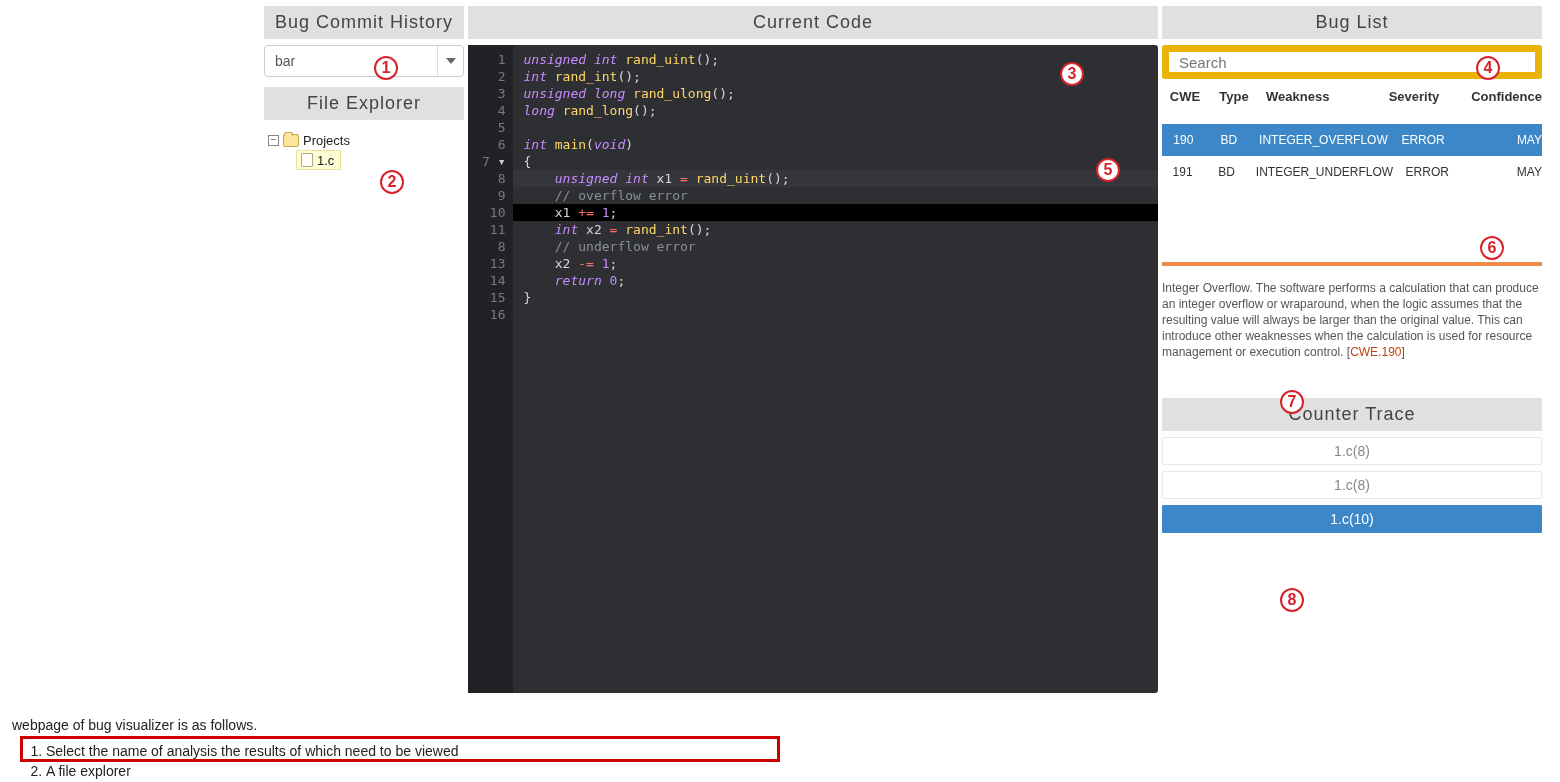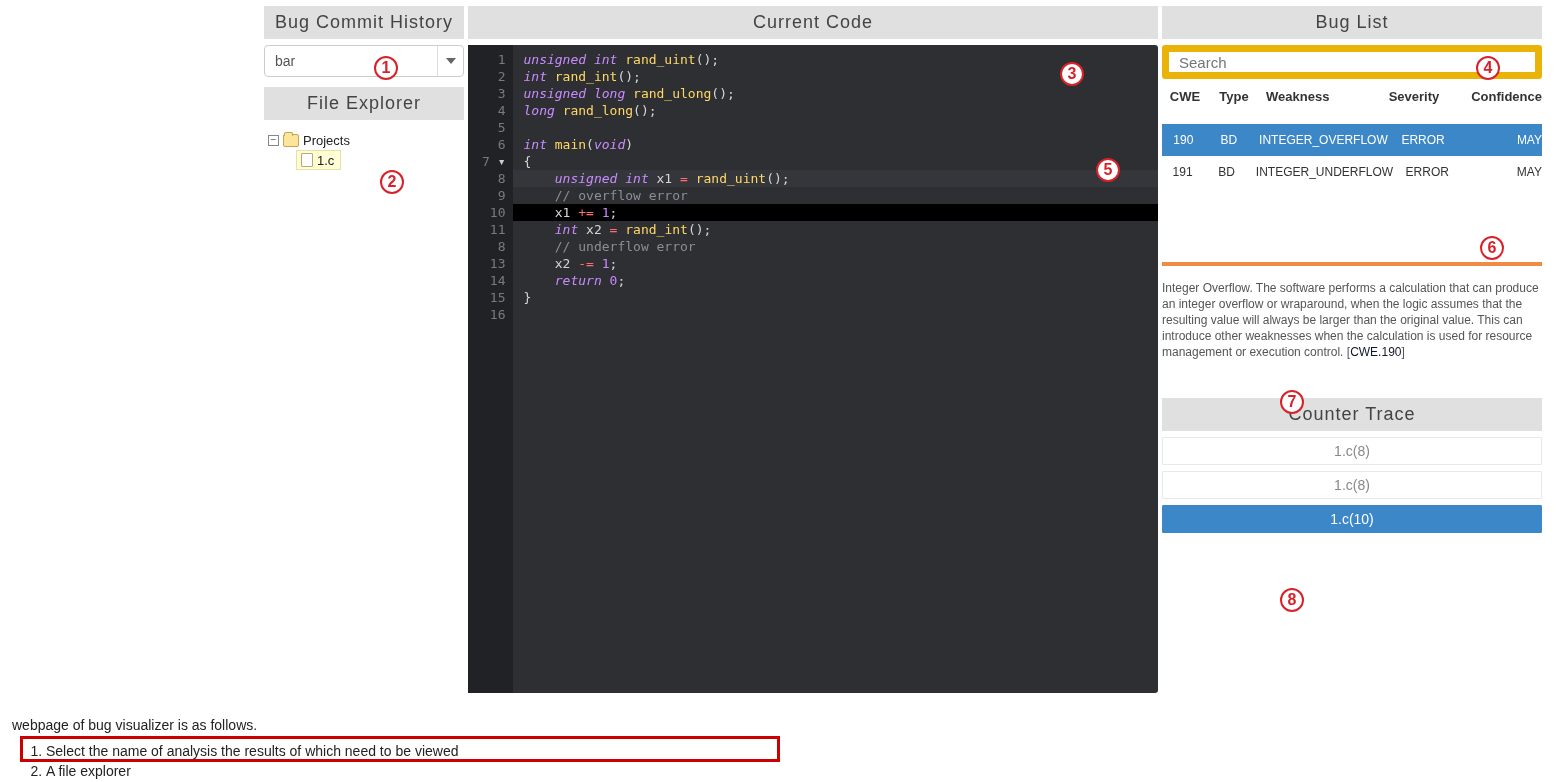--- a/index.html
+++ b/index.html
@@ -120,21 +120,21 @@
   .trow.sel{background:#3b87c8;color:#fff;}
   .c-cwe{width:46px;text-align:center;}
   .c-type{width:52px;text-align:center;}
   .c-weak{flex:1;padding-left:6px;}
   .c-sev{width:76px;text-align:center;}
   .c-conf{width:90px;text-align:right;}
 
   .orange-bar{height:4px;background:#ef8b45;margin-top:74px;margin-bottom:14px;}
 
   .desc{font-family:"Century Gothic",sans-serif;font-size:12px;line-height:16px;color:#555;}
-  .desc a{color:#0f172a;text-decoration:none;}
+  .desc a{color:#c2410c;text-decoration:none;}
 
   .trace-list{margin-top:6px;}
   .trace-item{
     border:1px solid #e8e8e8;border-radius:1px;height:28px;display:flex;align-items:center;justify-content:center;
     font-family:"Century Gothic",sans-serif;color:#888;margin-bottom:6px;font-size:14px;
   }
   .trace-item.sel{background:#3b87c8;color:#fff;border-color:#3b87c8;}
 
   
   .anno{

